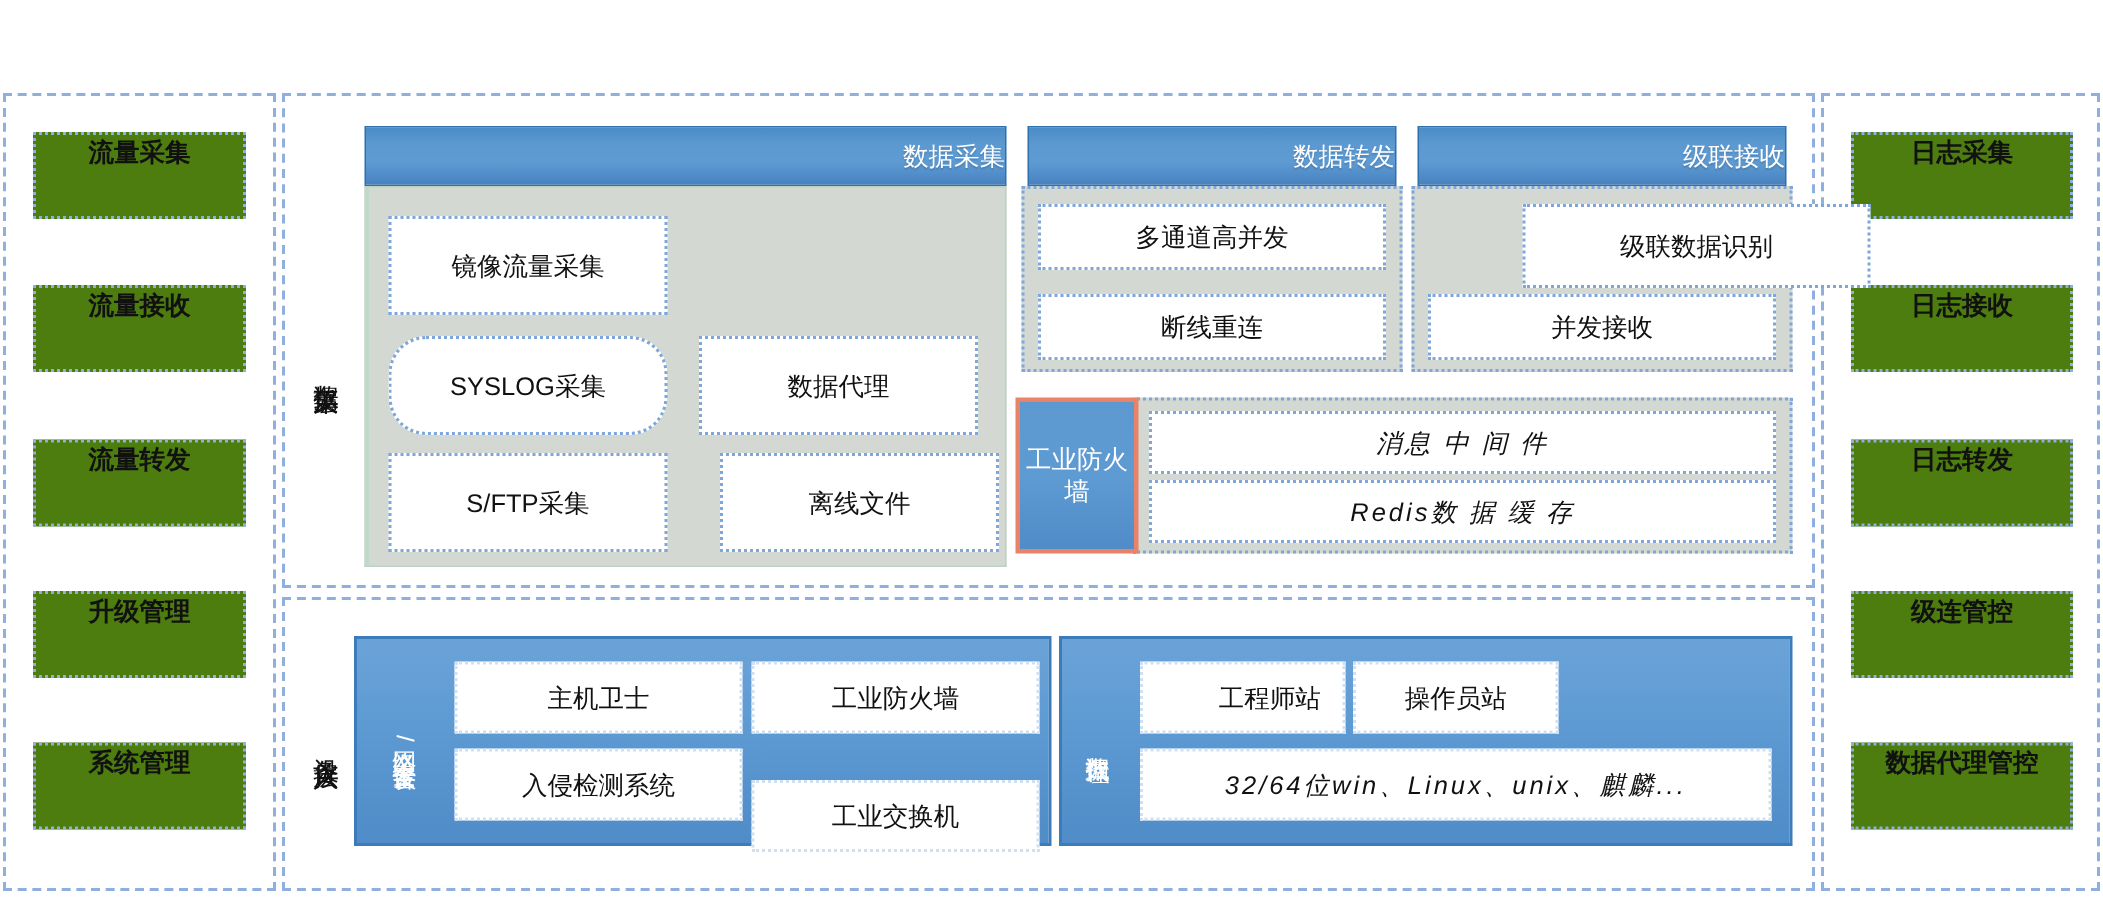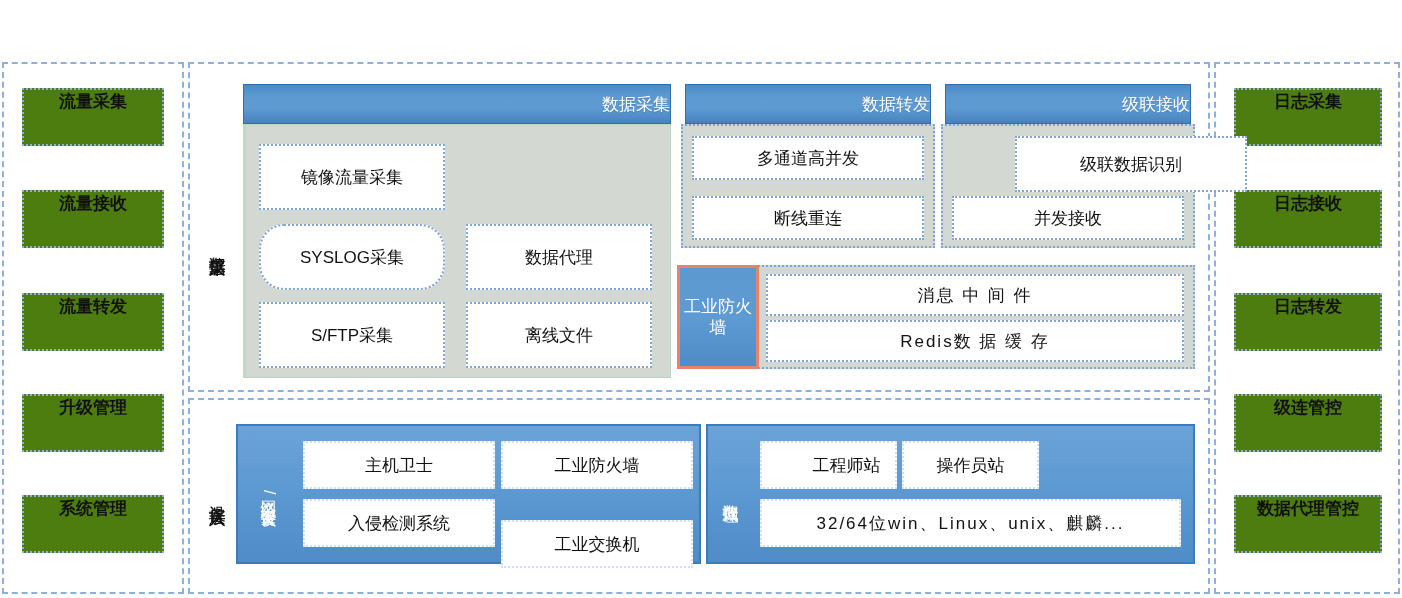--- a/index.html
+++ b/index.html
@@ -85,21 +85,21 @@
 
   
   .leaf{
     position:absolute;
     background:#ffffff;
     border:2px dotted #7ea6da;
     box-sizing:border-box;
     display:flex;align-items:center;justify-content:center;
     font-size:17px;color:#111;
   }
-  .leaf.sp{letter-spacing:2px;}
+  .leaf.sp{letter-spacing:2px;font-style:italic;}
 
   
   .cache-tile{
     position:absolute;
     background:linear-gradient(to bottom,#5a97d0 0%,#5e9bd3 45%,#year 0,#4f8cc8 100%);
     background:linear-gradient(to bottom,#5d99d1 0%,#5e9bd3 50%,#4f8cc8 100%);
     border:3px solid #e8836a;
     box-sizing:border-box;
     color:#fff;font-size:17px;line-height:1.25;
     display:flex;align-items:center;justify-content:center;text-align:center;
@@ -176,21 +176,21 @@
   </div>
   <div class="leaf" style="left:259px;top:224px;width:186px;height:66px;border-radius:25px;">
     <span>SYSLOG采集</span>
   </div>
   <div class="leaf" style="left:466px;top:224px;width:186px;height:66px;">
     <span>数据代理</span>
   </div>
   <div class="leaf" style="left:259px;top:302px;width:186px;height:66px;">
     <span>S/FTP采集</span>
   </div>
-  <div class="leaf" style="left:466px;top:302px;width:186px;height:66px;">
+  <div class="leaf" style="left:480px;top:302px;width:186px;height:66px;">
     <span>离线文件</span>
   </div>
 
   <div class="sec-head" style="left:685px;top:84px;width:246px;height:40px;">
     <span>数据转发</span>
   </div>
   <div class="grp dot" style="left:681px;top:124px;width:254px;height:124px;"></div>
 
   <div class="leaf" style="left:692px;top:136px;width:232px;height:44px;">
     <span>多通道高并发</span>

